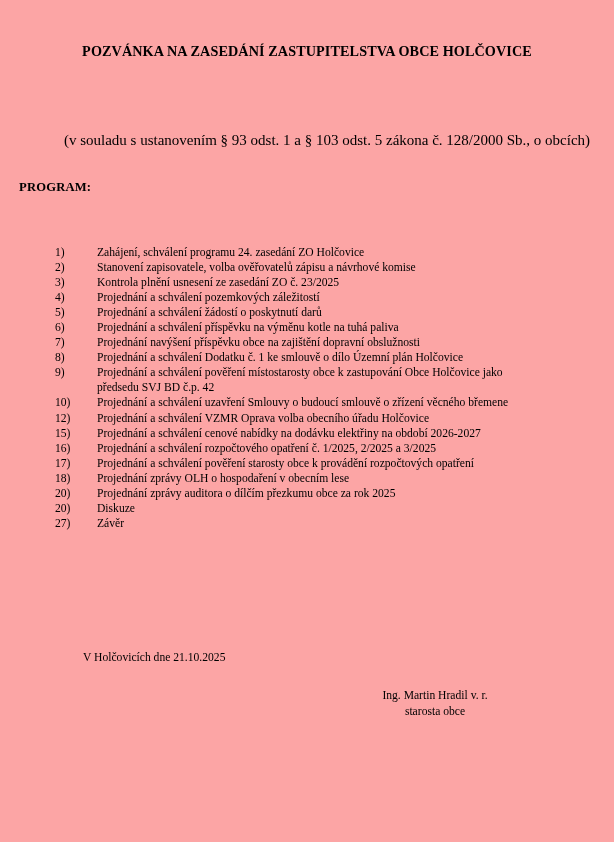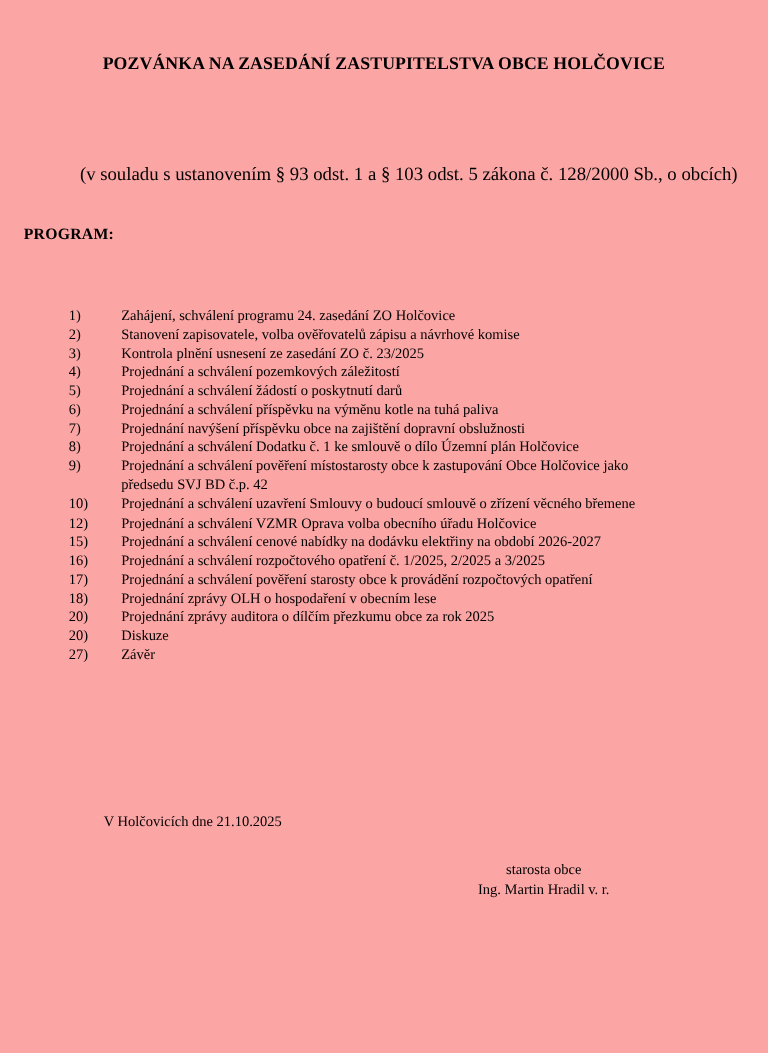--- a/index.html
+++ b/index.html
@@ -191,17 +191,17 @@
       </div>
       <div class="agenda-item">
         <div class="agenda-num">27)</div>
         <div class="agenda-text"><span>Závěr</span></div>
       </div>
     </div>
 
   <div class="place-date">V Holčovicích dne 21.10.2025</div>
 
   <div class="signature">
+    <div>Ing. Martin Hradil v. r.</div>
     <div>starosta obce</div>
-    <div>Ing. Martin Hradil v. r.</div>
   </div>
 
 </div>
 
 </body></html>

